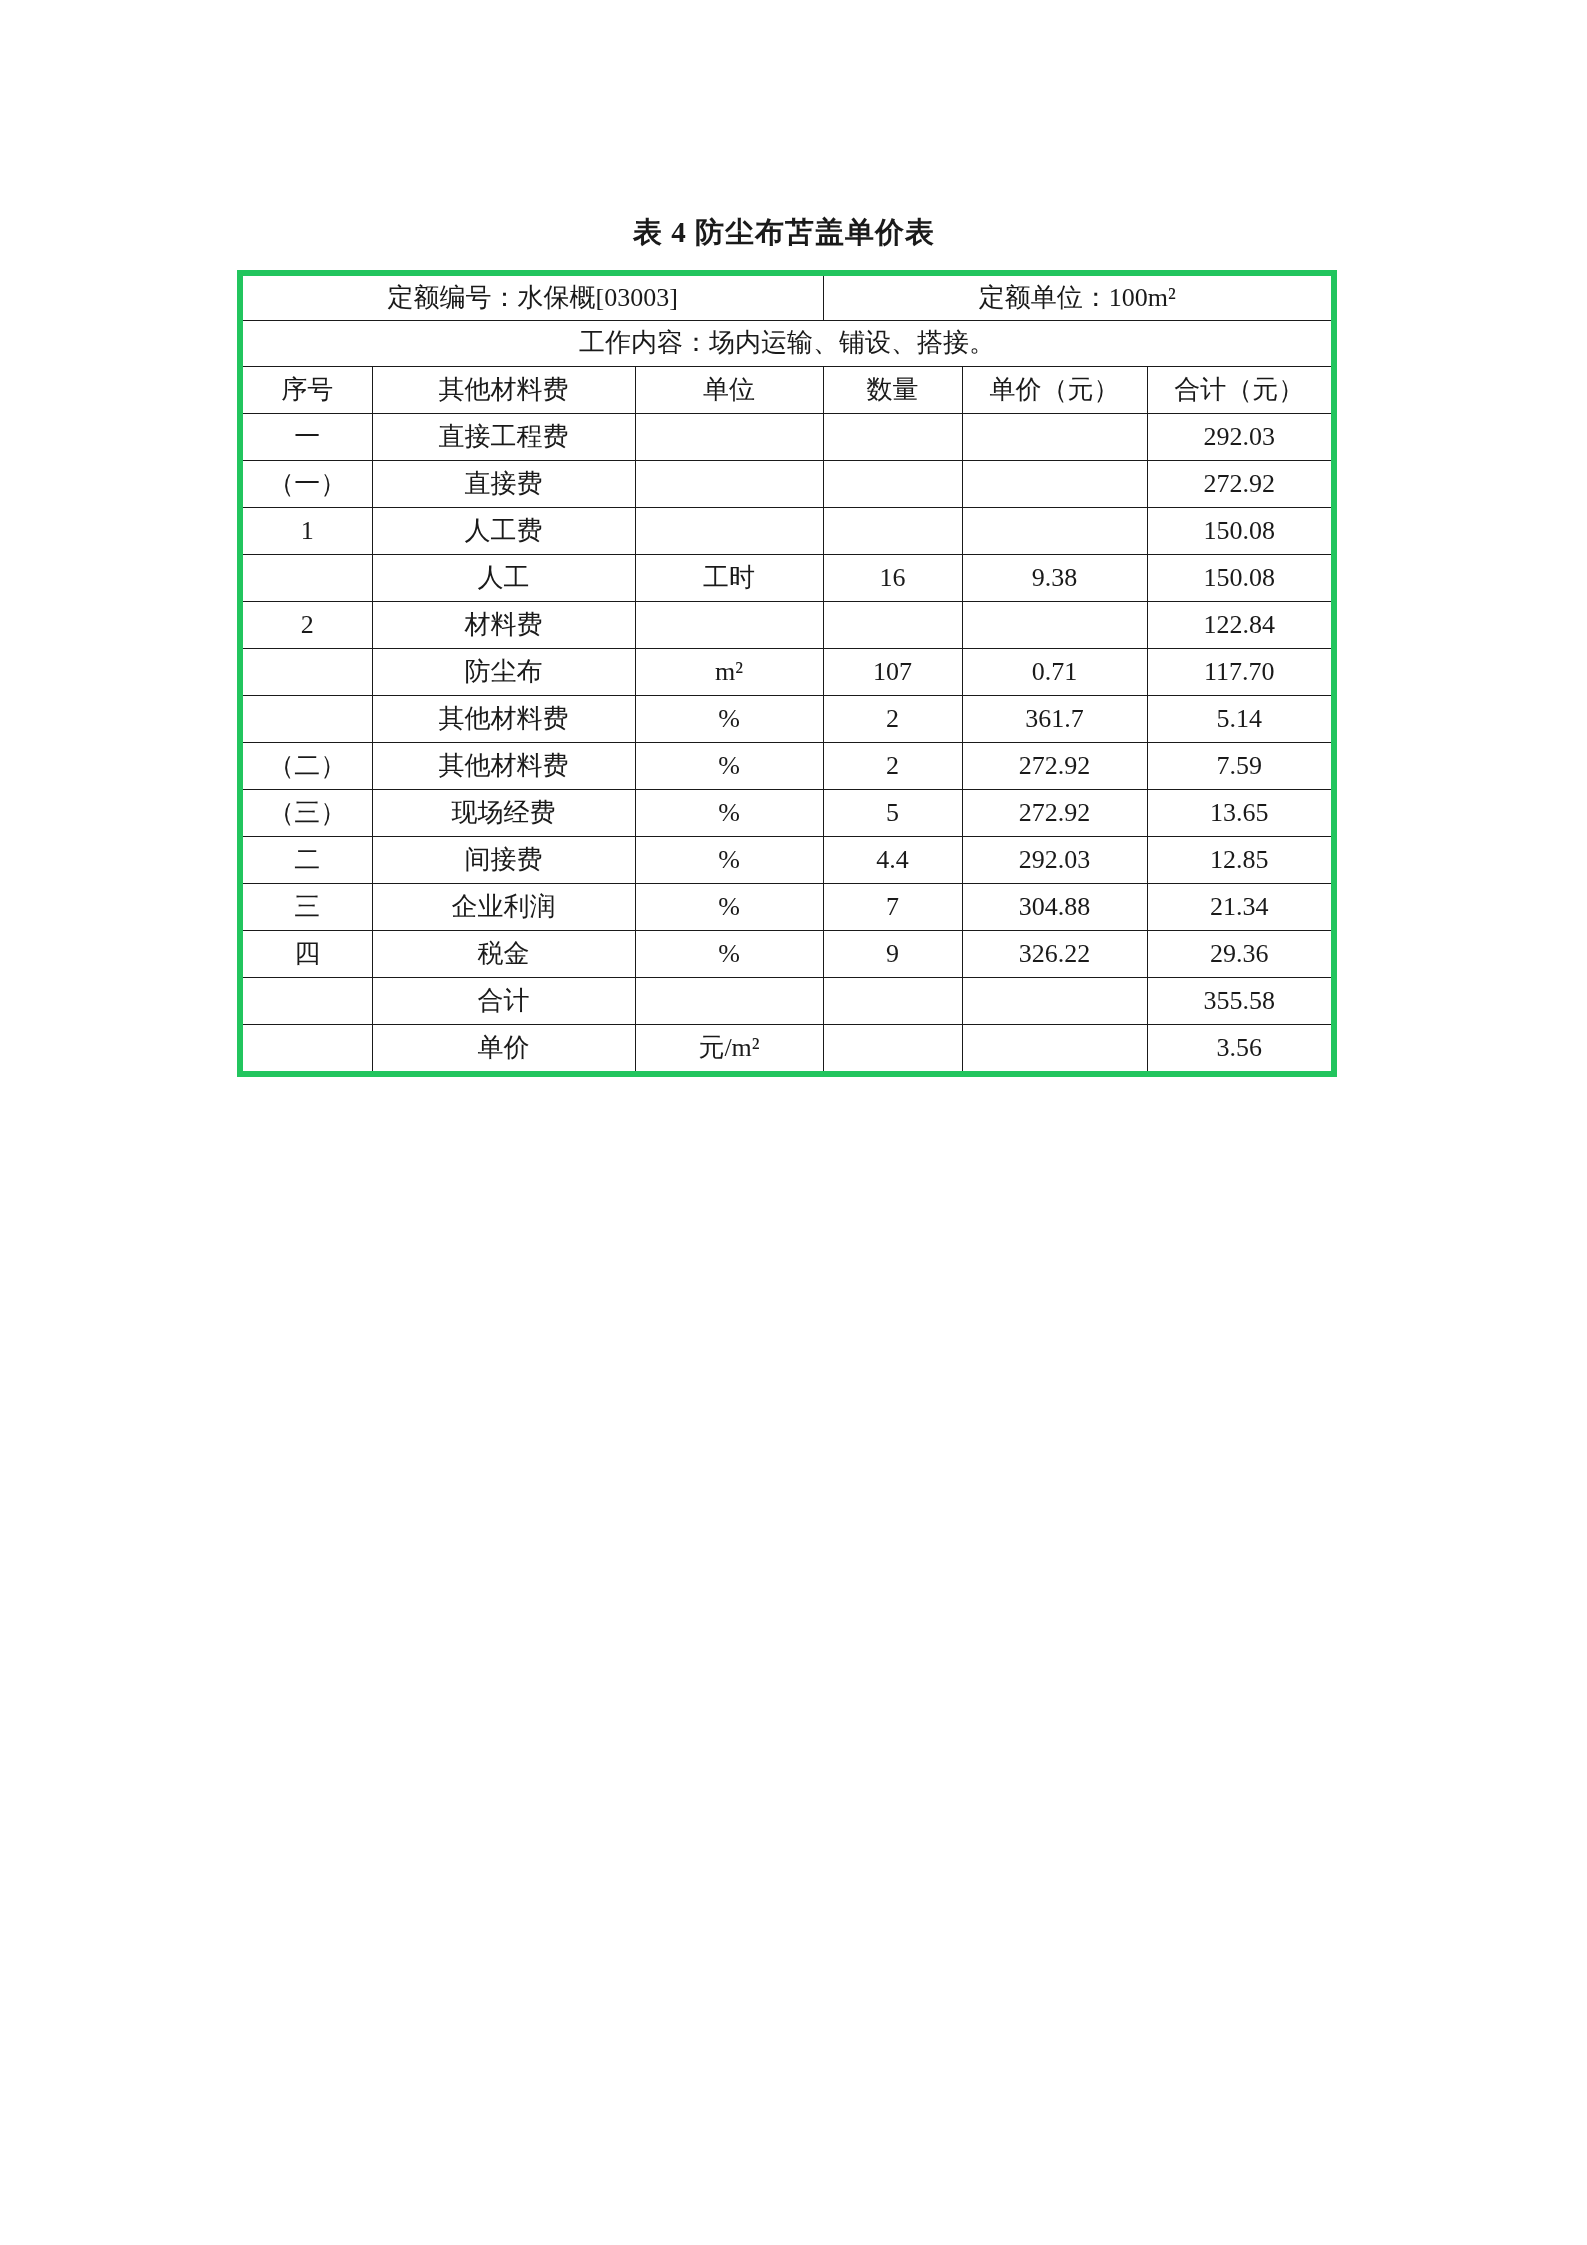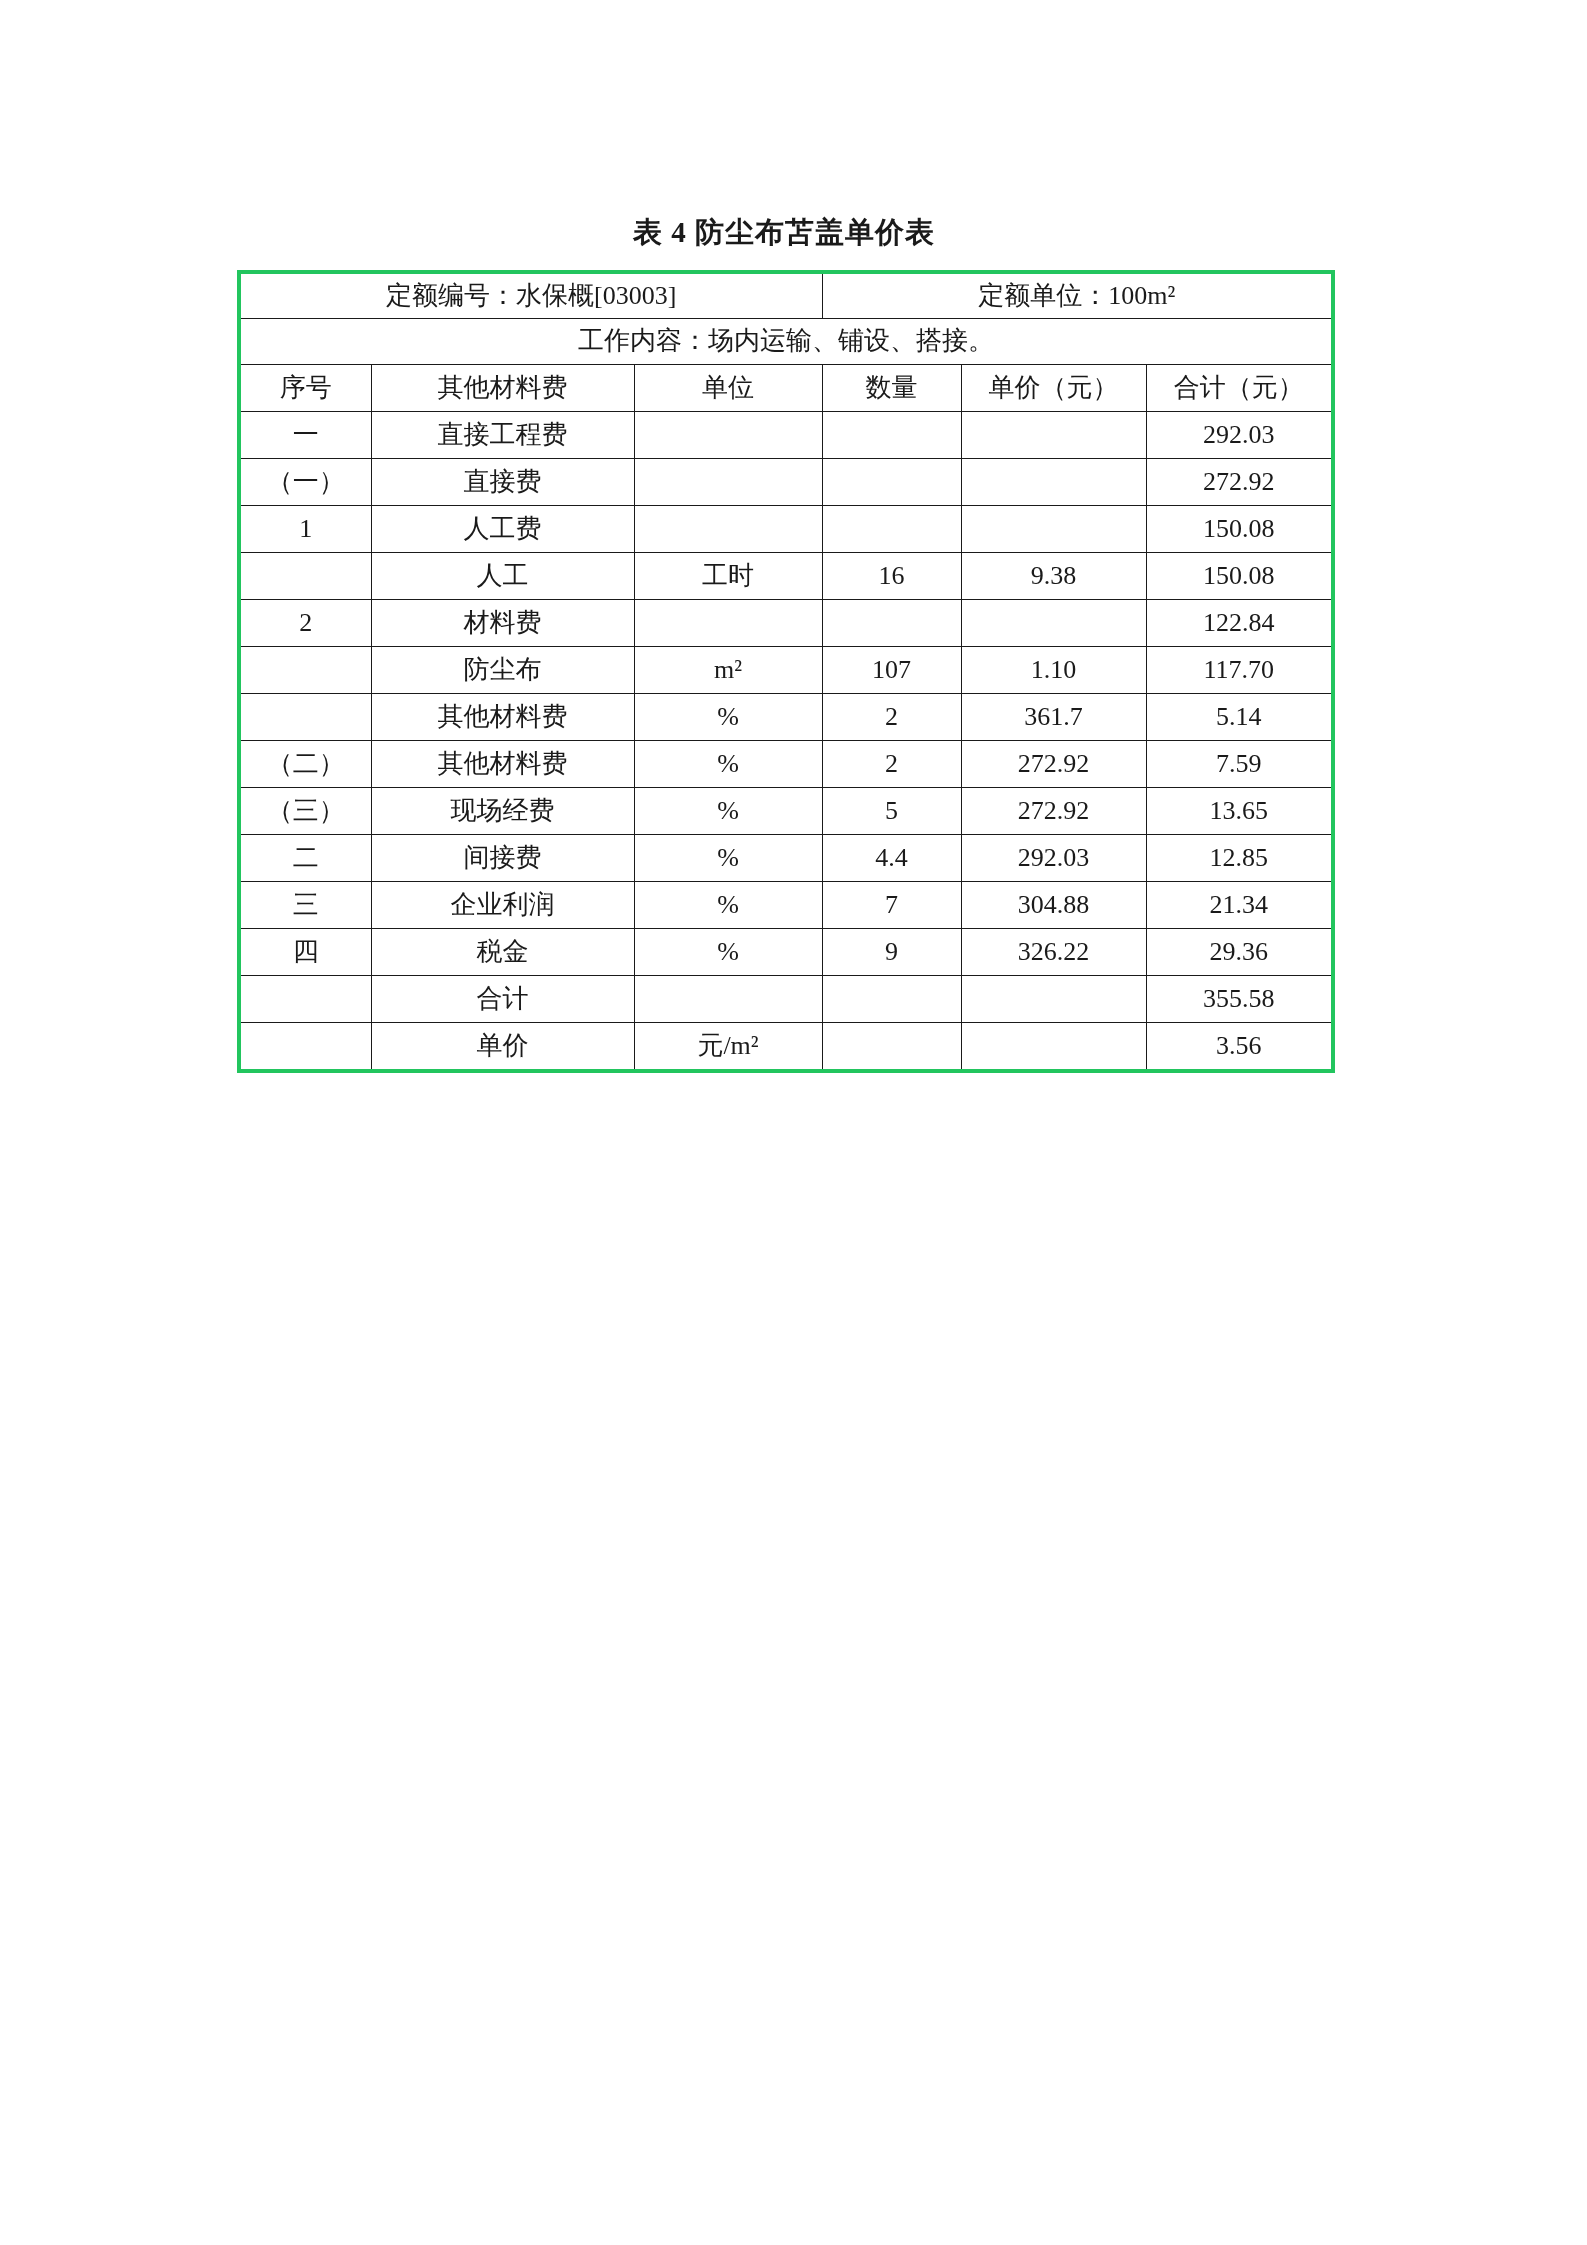--- a/index.html
+++ b/index.html
@@ -32,21 +32,21 @@
     letter-spacing: 1px;
     white-space: pre;
   }
   table.price-table {
     position: absolute;
     left: 237px;
     top: 270px;
     width: 1094px;
     border-collapse: collapse;
     table-layout: fixed;
-    border: 4px solid #22c55e;
+    border: 6px solid #22c55e;
   }
   table.price-table td {
     border: 1px solid #1a1a1a;
     text-align: center;
     vertical-align: middle;
     font-size: 26px;
     height: 46px;
     padding: 0 4px;
     white-space: nowrap;
     overflow: hidden;
@@ -125,21 +125,21 @@
           <td></td>
           <td></td>
           <td></td>
           <td>122.84</td>
         </tr>
         <tr>
           <td></td>
           <td>防尘布</td>
           <td>m²</td>
           <td>107</td>
-          <td>1.10</td>
+          <td>0.71</td>
           <td>117.70</td>
         </tr>
         <tr>
           <td></td>
           <td>其他材料费</td>
           <td>%</td>
           <td>2</td>
           <td>361.7</td>
           <td>5.14</td>
         </tr>

